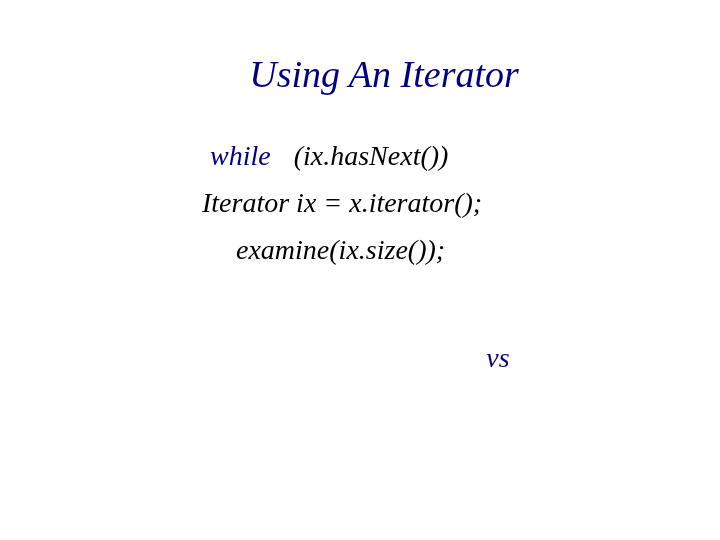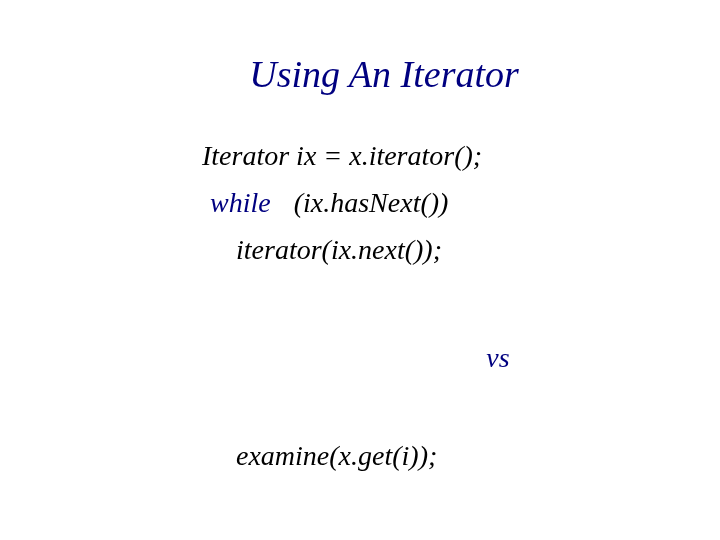--- a/index.html
+++ b/index.html
@@ -54,21 +54,20 @@
       color: #000080;
     }
   </style>
 </head>
 <body>
 
 <div class="slide">
   <h1 class="title">Using An Iterator</h1>
 
   <div class="content">
+    <div class="code-line"><span class="kw">while</span><span> (ix.hasNext())</span></div>
     <div class="code-line">Iterator ix = x.iterator();</div>
-    <div class="code-line"><span class="kw">while</span><span> (ix.hasNext())</span></div>
-    <div class="code-line indent-1">iterator(ix.next());</div>
+    <div class="code-line indent-1">examine(ix.size());</div>
 
     <div class="vs">vs</div>
 
-    <div class="code-line indent-1">examine(x.get(i));</div>
   </div>
 </div>
 
 </body></html>

